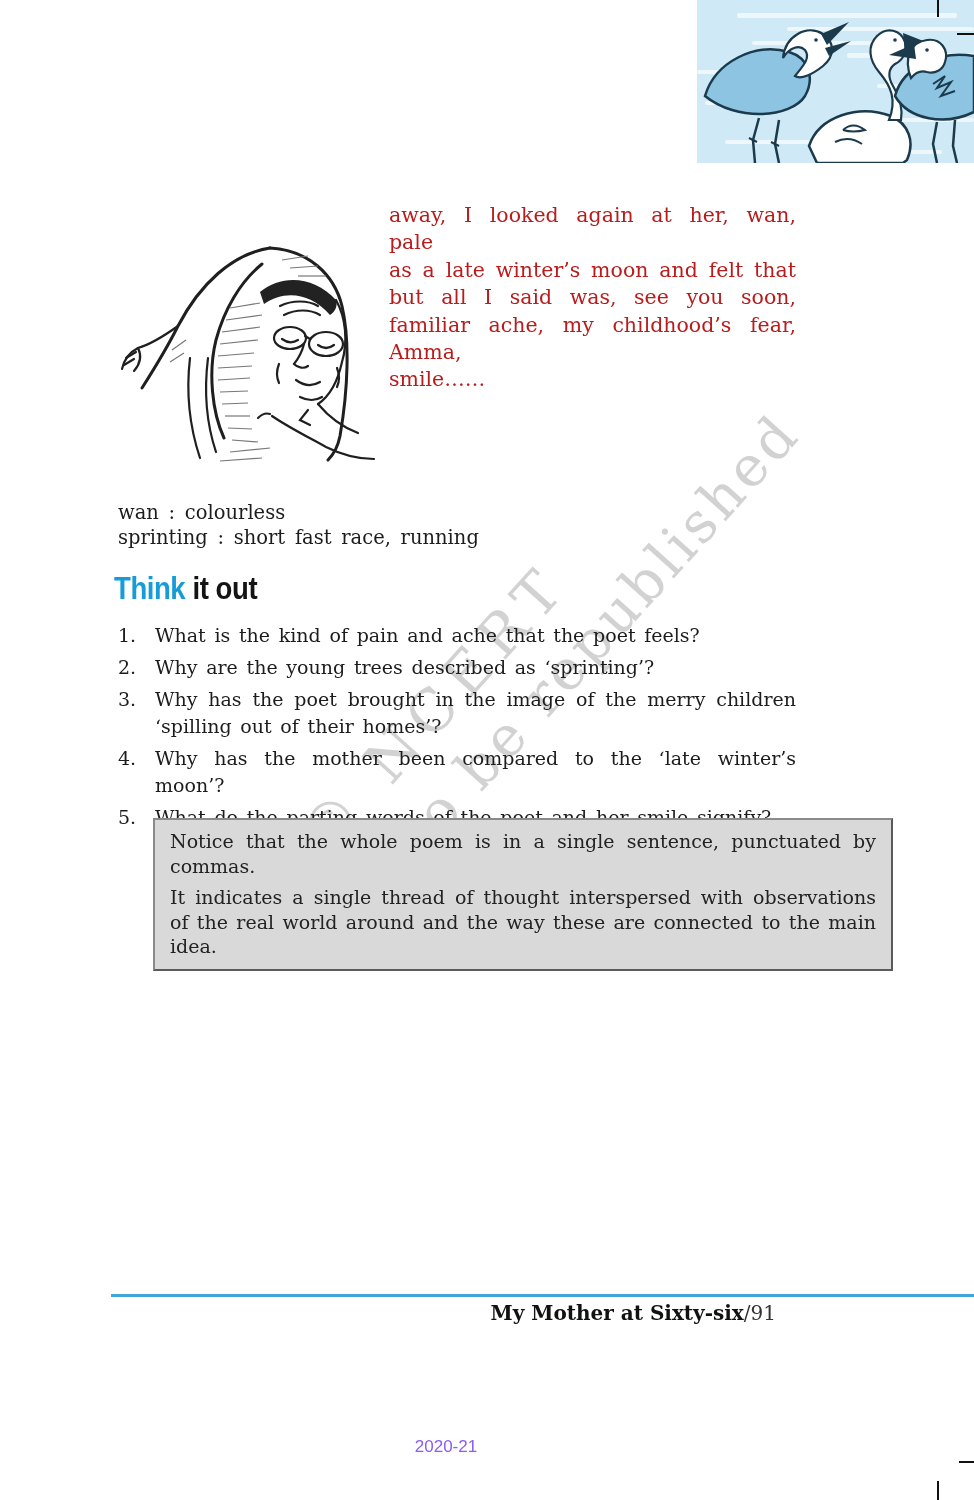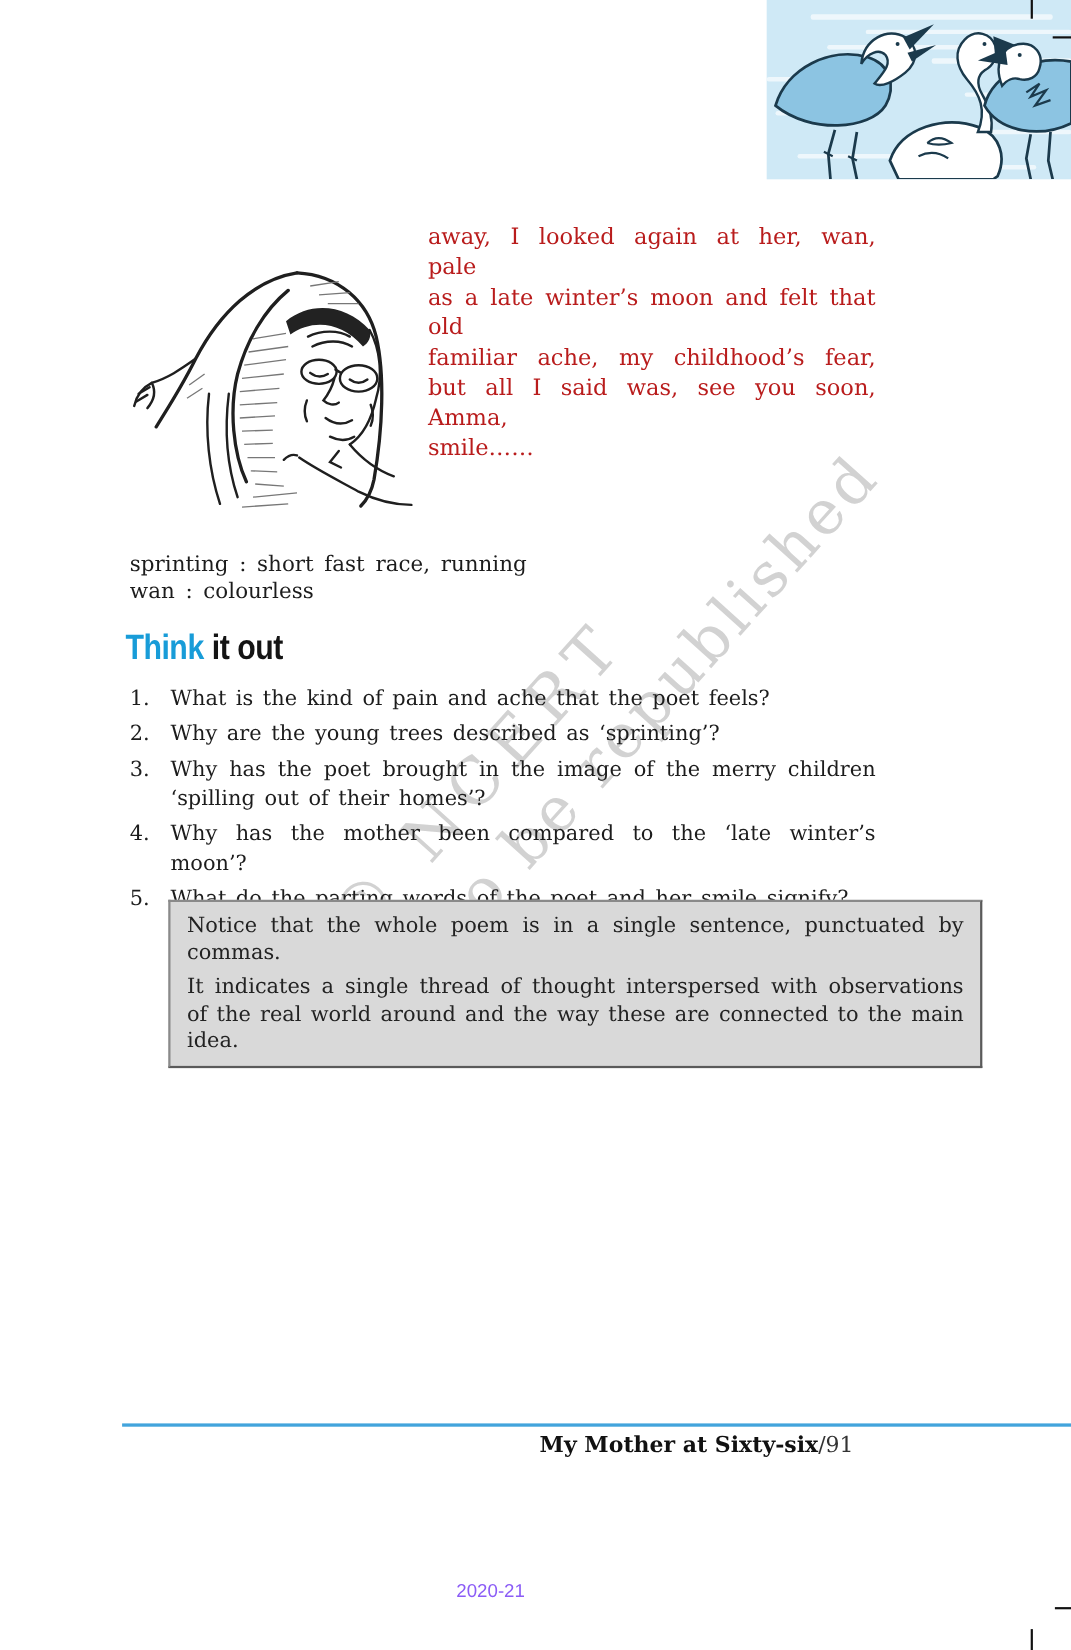--- a/index.html
+++ b/index.html
@@ -156,23 +156,22 @@
 
     <div class="mark mark-top-v"></div>
     <div class="mark mark-top-h"></div>
     <div class="mark mark-bot-h"></div>
     <div class="mark mark-bot-v"></div>
 
     <div class="poem">
       <div class="poem-line">away, I looked again at her, wan,</div>
       <div class="poem-line single">pale</div>
       <div class="poem-line">as a late winter’s moon and felt that</div>
-      <div class="poem-line single">old</div>
+      <div class="poem-line">but all I said was, see you soon,</div>
       <div class="poem-line">familiar ache, my childhood’s fear,</div>
-      <div class="poem-line">but all I said was, see you soon,</div>
       <div class="poem-line single">Amma,</div>
       <div class="poem-line single">smile……</div>
     </div>
 
     <div class="mother">
       <svg width="280" height="230" viewBox="0 0 280 230">
         <g fill="none" stroke="#1f1f1f" stroke-width="3" stroke-linecap="round">
           <path d="M 158 8 C 120 14 88 44 66 86 C 56 106 44 126 30 148"></path>
           <path d="M 158 8 C 196 10 222 34 230 66 C 238 100 236 150 228 196 C 226 206 222 214 216 220"></path>
           <path d="M 150 24 C 128 42 112 70 104 100 C 96 132 100 172 112 198"></path>
@@ -220,22 +219,22 @@
             <path d="M 186 36 L 214 36"></path>
           <path d="M 60 110 L 74 100"></path>
             <path d="M 58 122 L 72 113"></path>
           <path d="M 118 212 L 158 208"></path>
             <path d="M 108 221 L 150 218"></path>
         </g>
       </svg>
     </div>
 
     <div class="glossary">
+      <div>wan : colourless</div>
       <div>sprinting : short fast race, running</div>
-      <div>wan : colourless</div>
     </div>
 
     <div class="think-heading"><span class="hl">Think</span><span class="rest"> it out</span></div>
 
     <div class="questions">
       <div class="q-item">
         <span class="q-num">1.</span>
         <span class="q-text">What is the kind of pain and ache that the poet feels?</span>
       </div>
       <div class="q-item">

